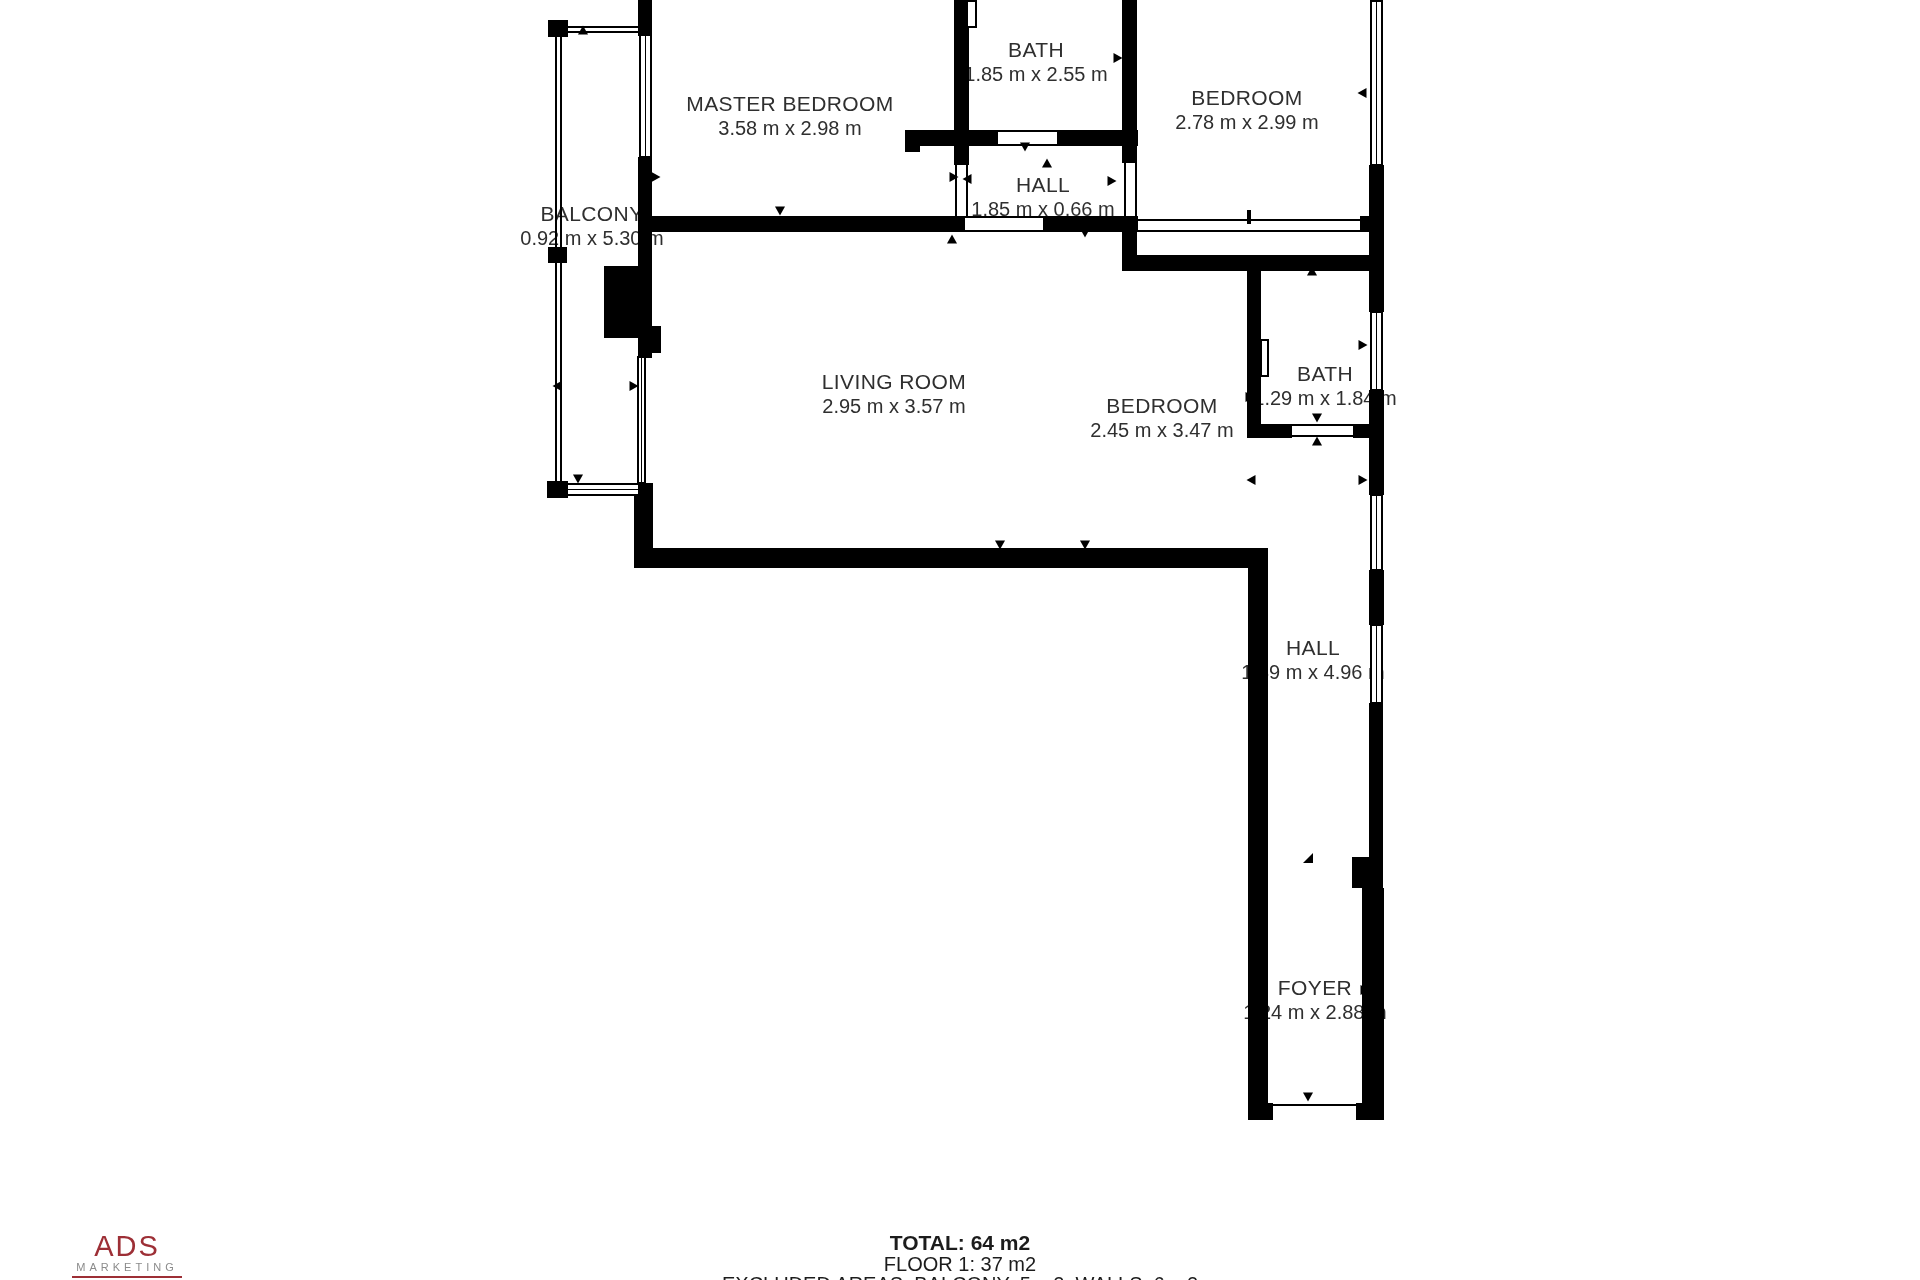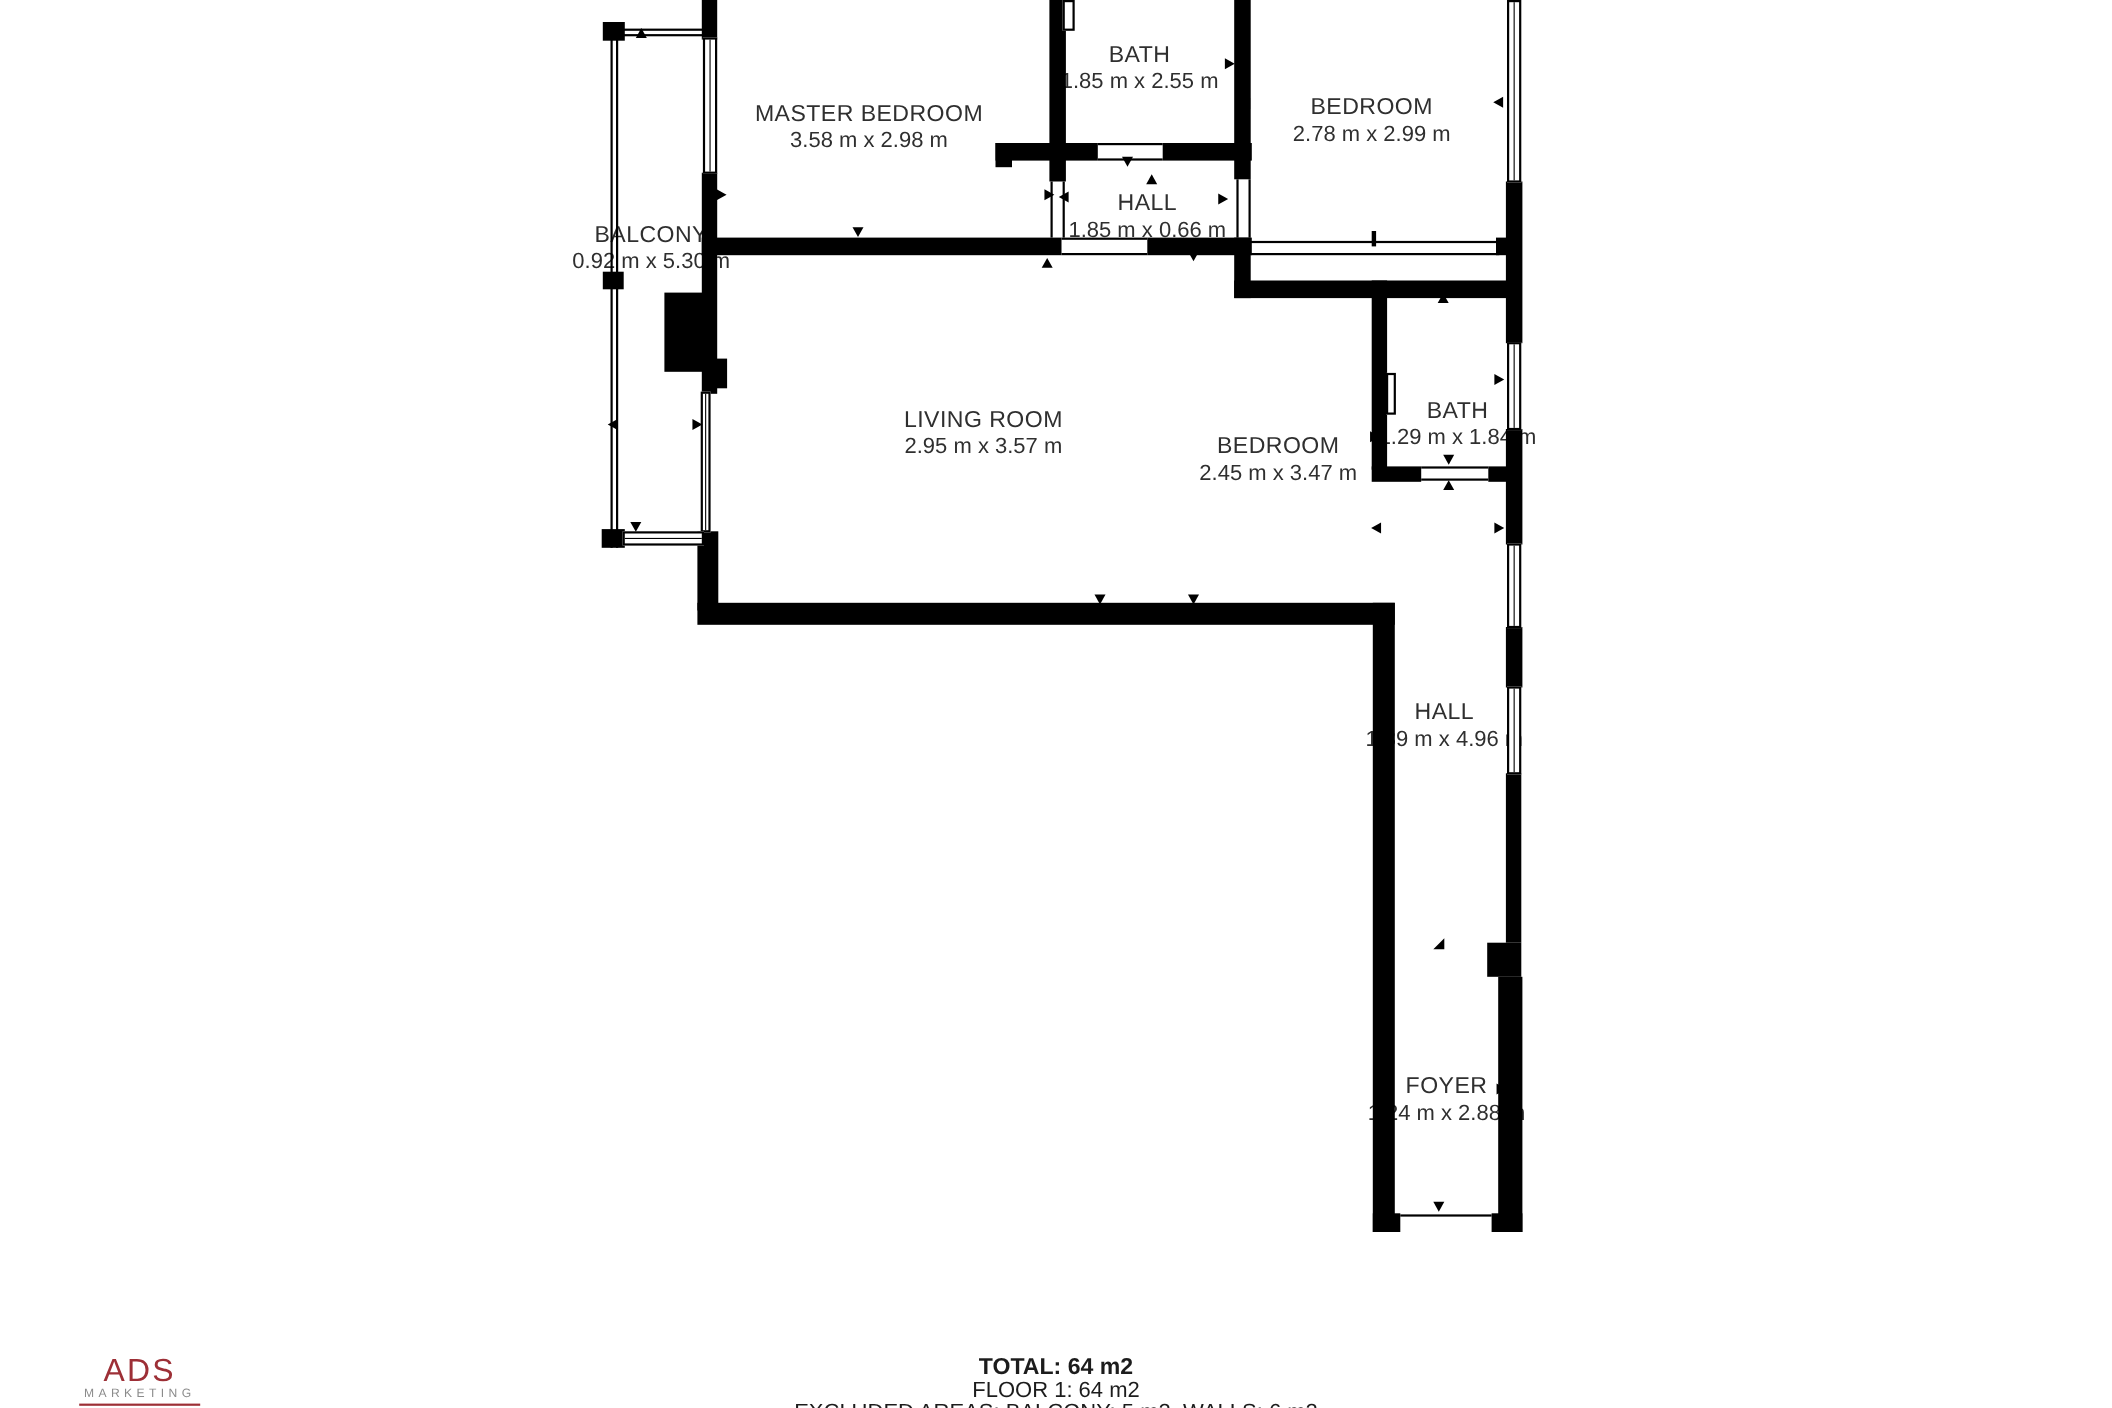--- a/index.html
+++ b/index.html
@@ -175,21 +175,21 @@
         <div class="room-dims">1.39 m x 4.96 m</div>
       </div>
       <div class="room-label" style="left: 1315px; top: 975px;">
         <div class="room-name">FOYER</div>
         <div class="room-dims">1.24 m x 2.88 m</div>
       </div>
     </div>
 
   <div class="footer">
     <div class="footer-line f-total">TOTAL: 64 m2</div>
-    <div class="footer-line f-floor">FLOOR 1: 64 m2</div>
+    <div class="footer-line f-floor">FLOOR 1: 37 m2</div>
     <div class="footer-line f-excl">EXCLUDED AREAS: BALCONY: 5 m2, WALLS: 6 m2</div>
   </div>
 
   <div class="logo">
     <div class="logo-brand">ADS</div>
     <div class="logo-tagline">MARKETING</div>
     <div class="logo-underline"></div>
   </div>
 </div>
 

